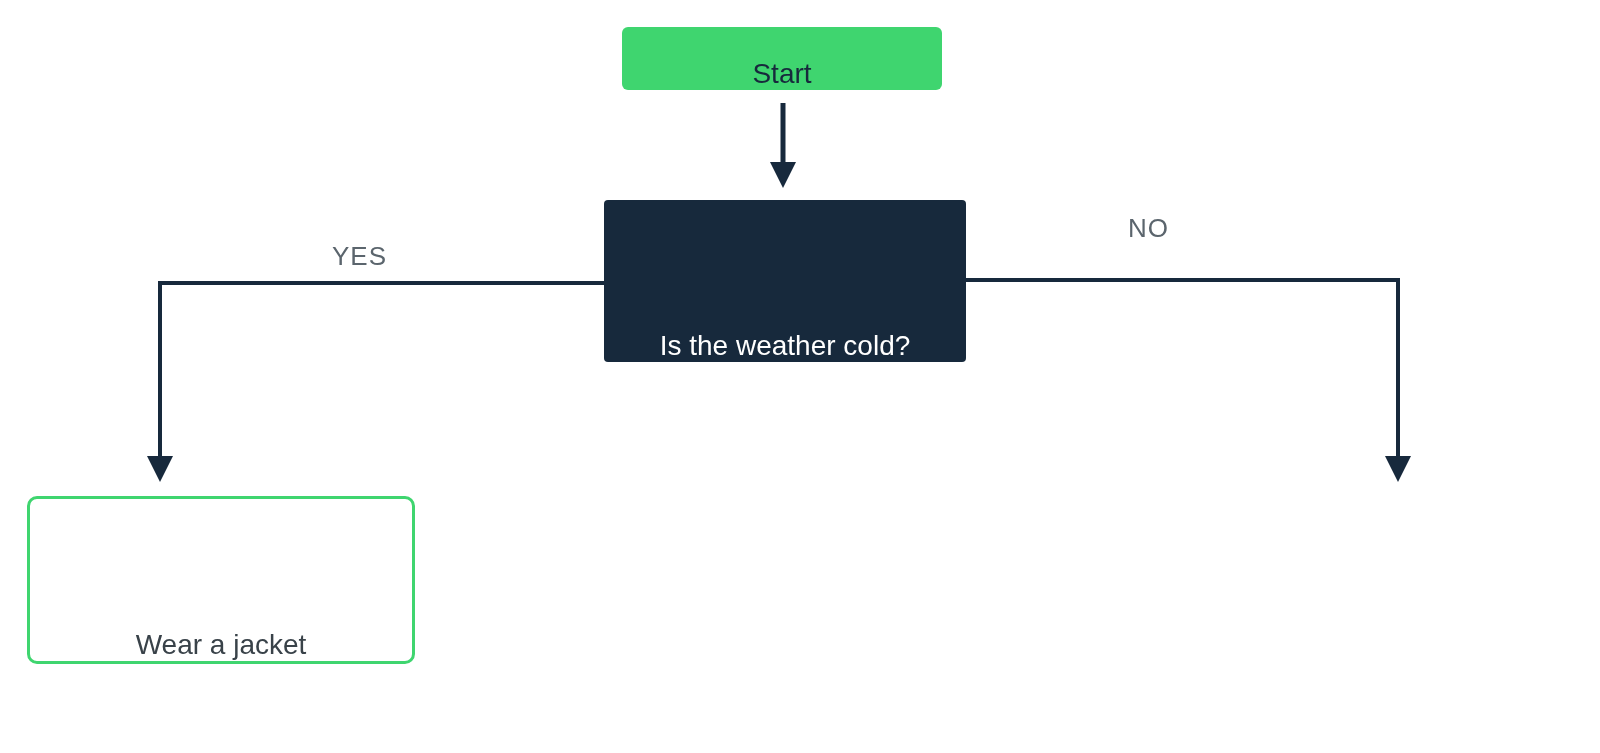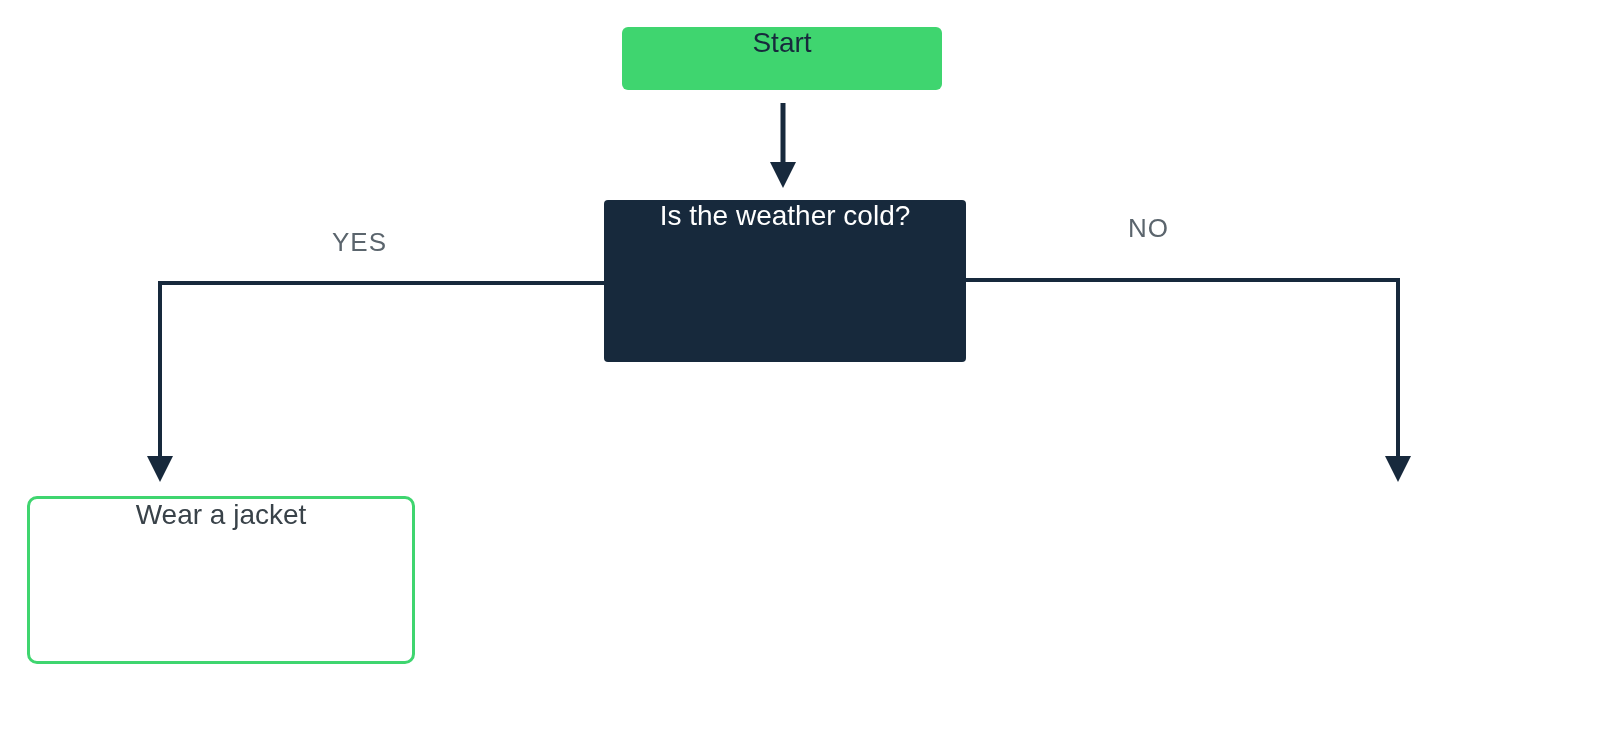--- a/index.html
+++ b/index.html
@@ -19,21 +19,21 @@
     position: absolute;
     left: 0;
     top: 0;
     width: 1600px;
     height: 753px;
     pointer-events: none;
   }
   .node {
     position: absolute;
     display: flex;
-    align-items: flex-start;
+    align-items: flex-end;
     justify-content: center;
     box-sizing: border-box;
     text-align: center;
   }
   .node-start {
     left: 622px;
     top: 27px;
     width: 320px;
     height: 63px;
     background: #3fd56f;
@@ -76,21 +76,21 @@
   }
   .edge-label {
     position: absolute;
     color: #5b656d;
     font-size: 26px;
     font-weight: 400;
     letter-spacing: 1px;
   }
   .edge-label-yes {
     left: 332px;
-    top: 227px;
+    top: 241px;
   }
   .edge-label-no {
     left: 1128px;
     top: 213px;
   }
 </style>
 </head>
 <body>
 
 <div class="canvas">

